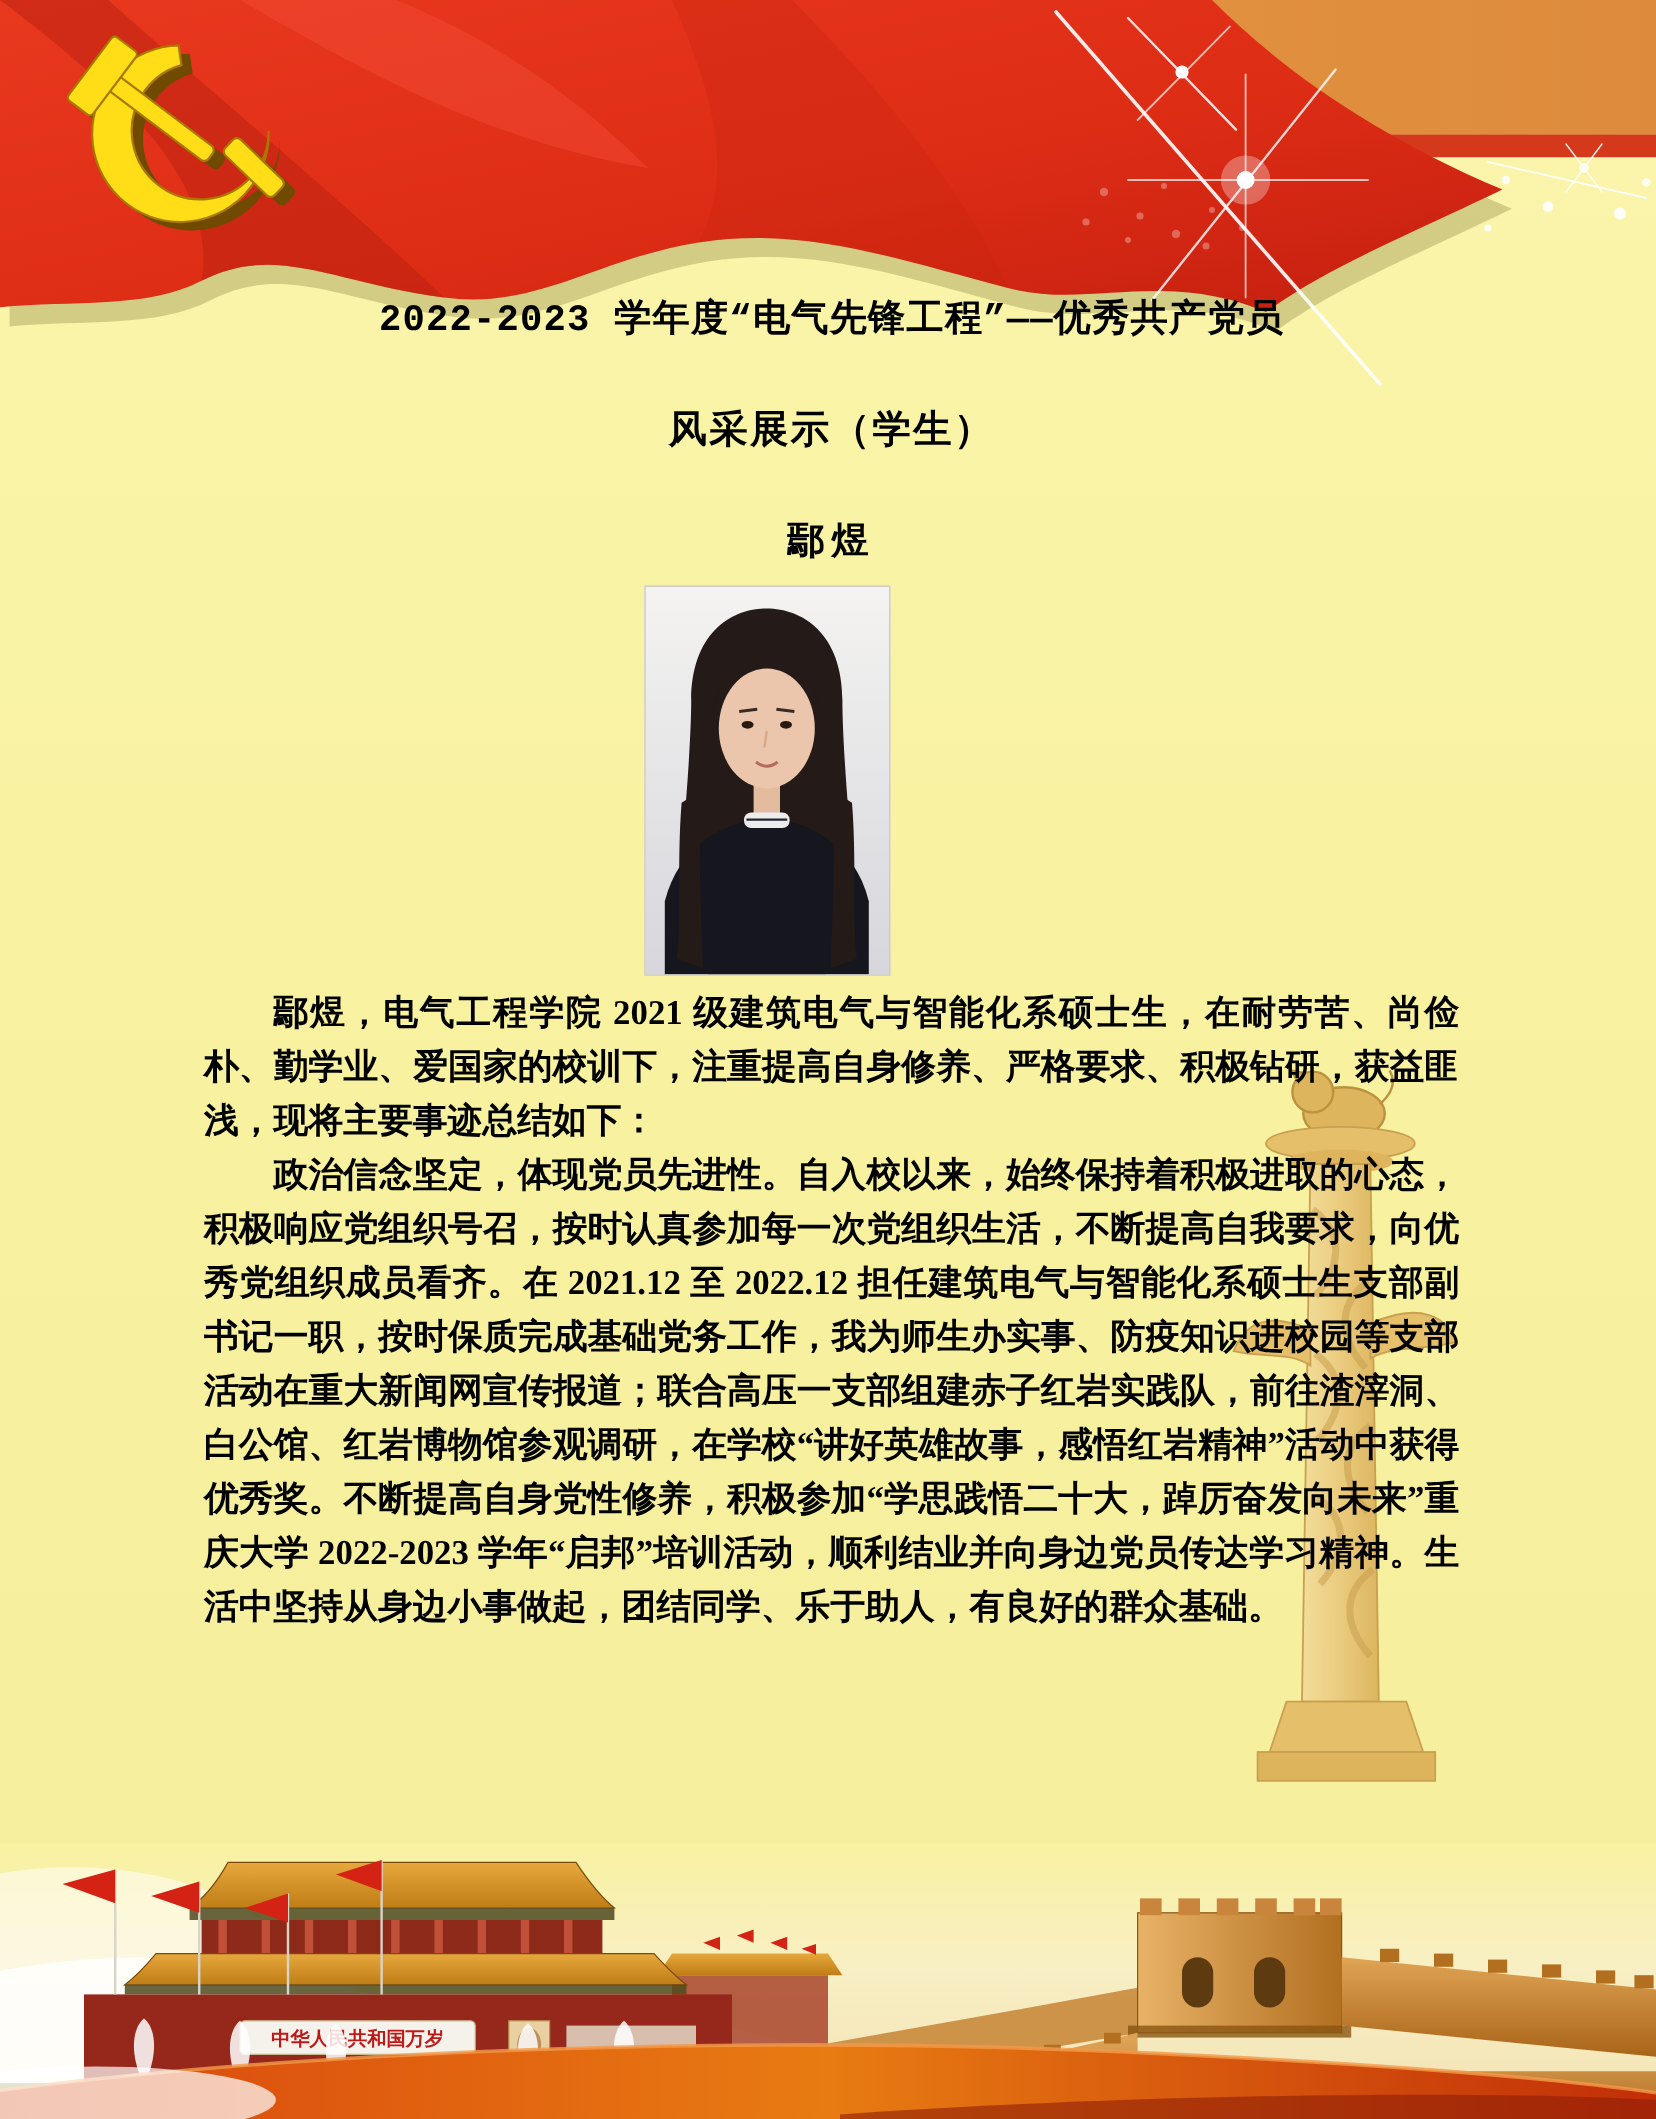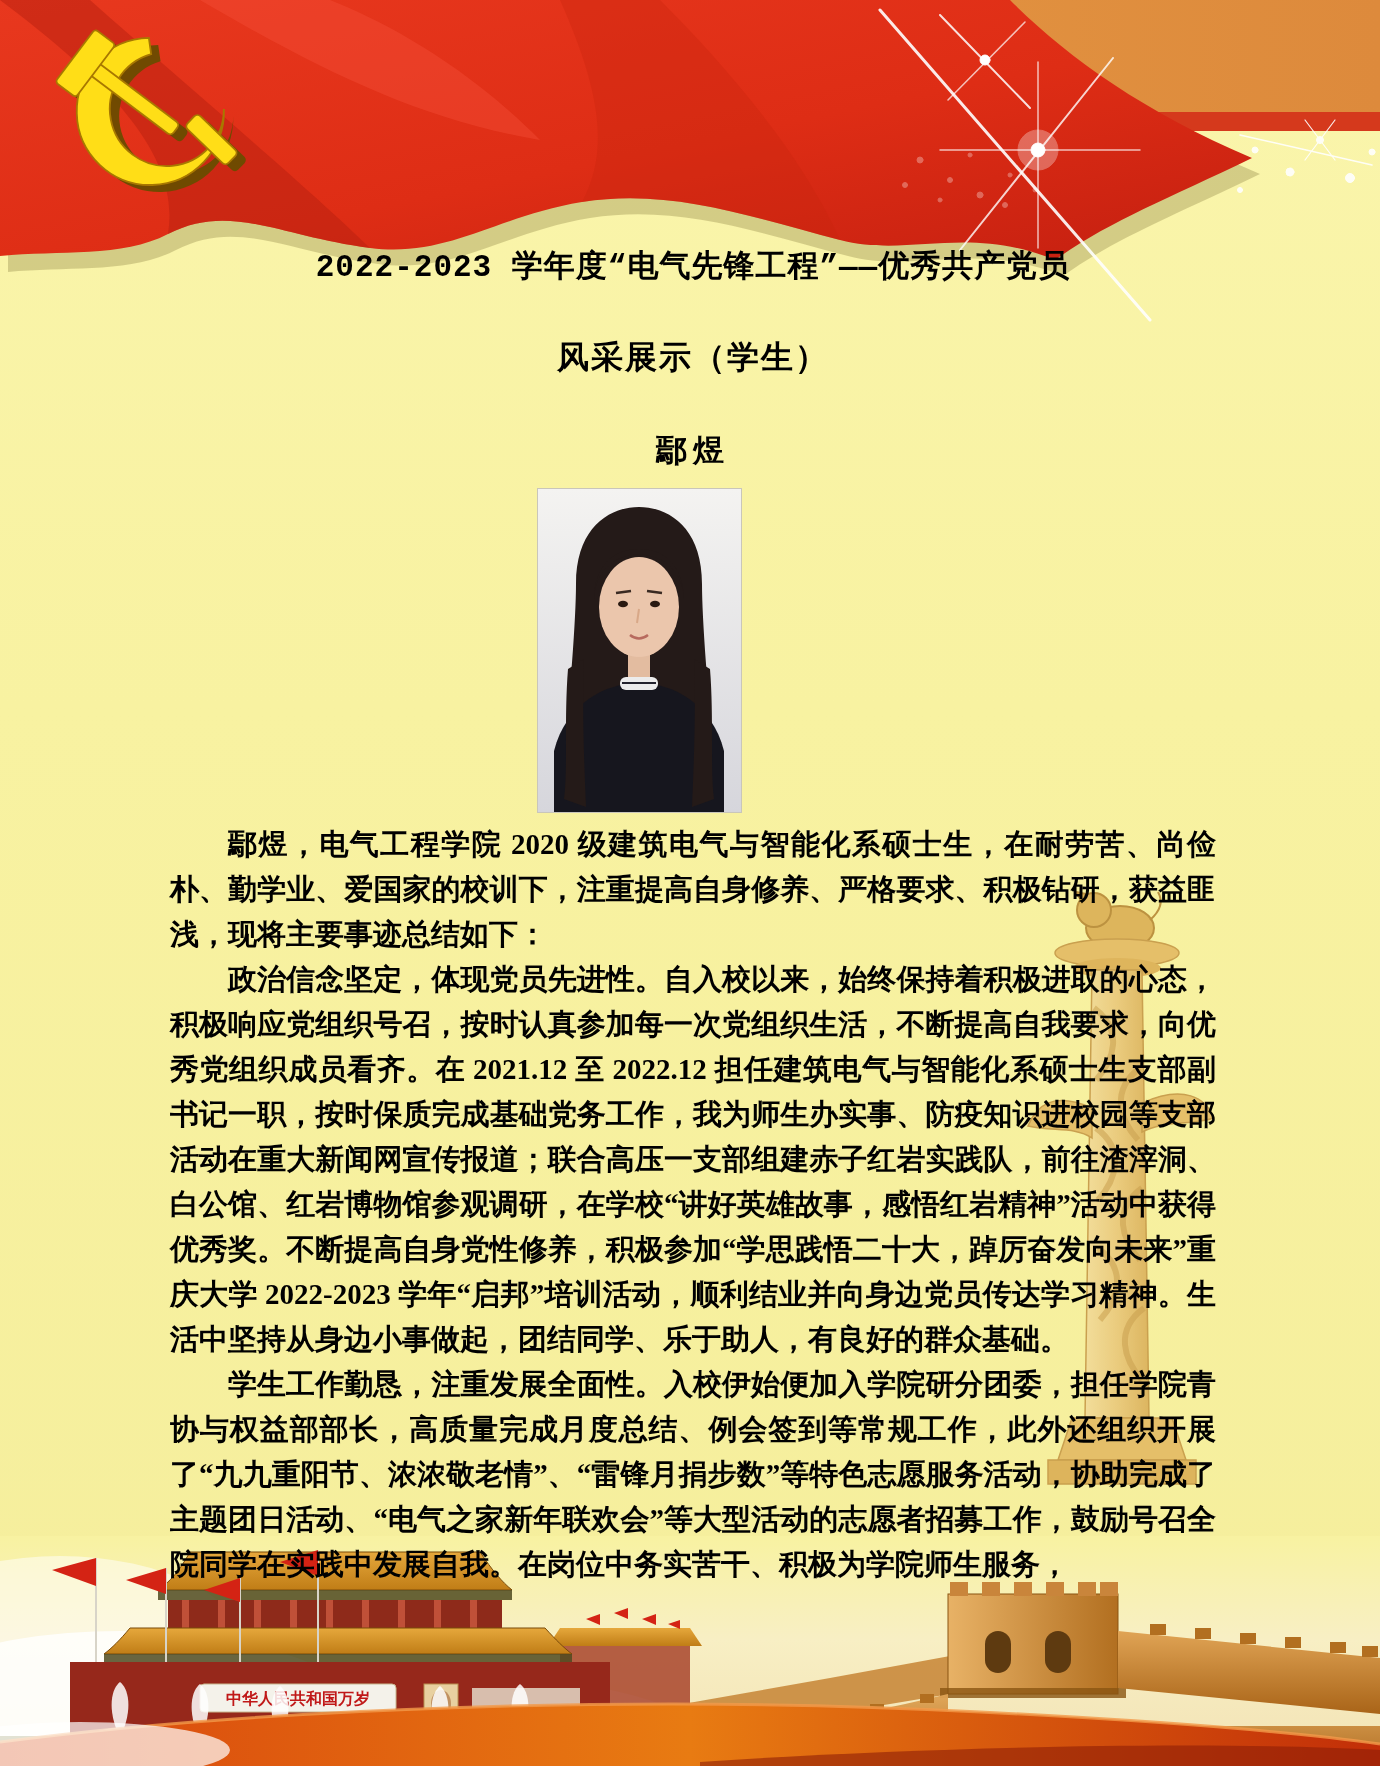--- a/index.html
+++ b/index.html
@@ -295,18 +295,17 @@
 
     <g>
       <path d="M0,206 C260,172 640,158 980,176 C1180,186 1310,198 1380,208 L1380,230 L0,230 Z" fill="url(#swoosh)"></path>
       <path d="M0,206 C260,172 640,158 980,176 C1180,186 1310,198 1380,208" fill="none" stroke="#F39A4A" stroke-width="3" opacity="0.8"></path>
       <path d="M700,226 C900,212 1200,204 1380,214 L1380,230 L700,230 Z" fill="#8E1E06" opacity="0.6"></path>
       <ellipse cx="80" cy="214" rx="150" ry="28" fill="#FFFFFF" opacity="0.7"></ellipse>
     </g>
   </svg>
 
   <div class="bodytext">
-    <p>鄢煜，电气工程学院 2020 级建筑电气与智能化系硕士生，在耐劳苦、尚俭朴、勤学业、爱国家的校训下，注重提高自身修养、严格要求、积极钻研，获益匪浅，现将主要事迹总结如下：</p>
+    <p>鄢煜，电气工程学院 2021 级建筑电气与智能化系硕士生，在耐劳苦、尚俭朴、勤学业、爱国家的校训下，注重提高自身修养、严格要求、积极钻研，获益匪浅，现将主要事迹总结如下：</p>
     <p>政治信念坚定，体现党员先进性。自入校以来，始终保持着积极进取的心态，积极响应党组织号召，按时认真参加每一次党组织生活，不断提高自我要求，向优秀党组织成员看齐。在 2021.12 至 2022.12 担任建筑电气与智能化系硕士生支部副书记一职，按时保质完成基础党务工作，我为师生办实事、防疫知识进校园等支部活动在重大新闻网宣传报道；联合高压一支部组建赤子红岩实践队，前往渣滓洞、白公馆、红岩博物馆参观调研，在学校“讲好英雄故事，感悟红岩精神”活动中获得优秀奖。不断提高自身党性修养，积极参加“学思践悟二十大，踔厉奋发向未来”重庆大学 2022-2023 学年“启邦”培训活动，顺利结业并向身边党员传达学习精神。生活中坚持从身边小事做起，团结同学、乐于助人，有良好的群众基础。</p>
-    <p>学生工作勤恳，注重发展全面性。入校伊始便加入学院研分团委，担任学院青协与权益部部长，高质量完成月度总结、例会签到等常规工作，此外还组织开展了“九九重阳节、浓浓敬老情”、“雷锋月捐步数”等特色志愿服务活动，协助完成了主题团日活动、“电气之家新年联欢会”等大型活动的志愿者招募工作，鼓励号召全院同学在实践中发展自我。在岗位中务实苦干、积极为学院师生服务，</p>
   </div>
 
 </div>
 
 </body></html>

